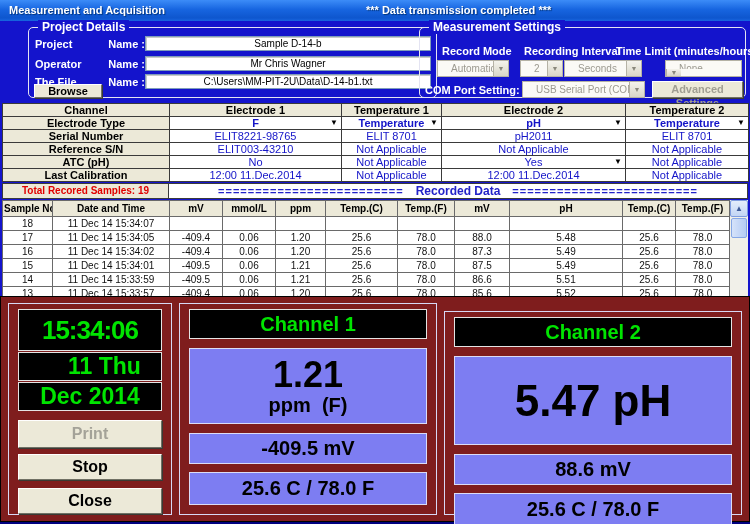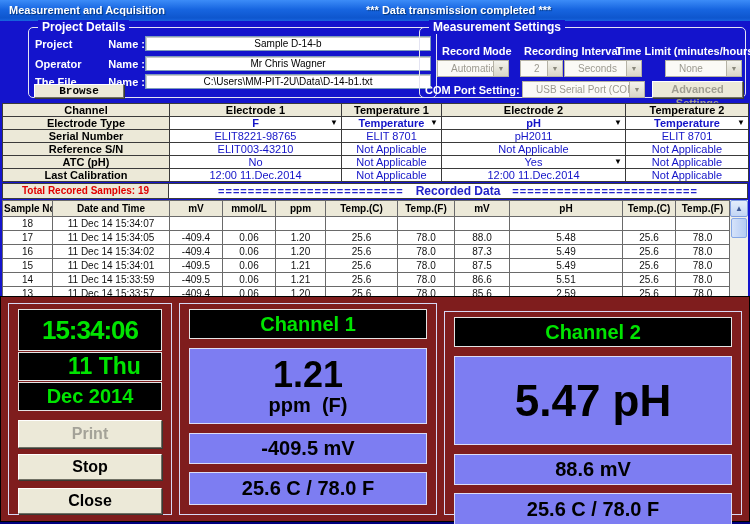--- a/index.html
+++ b/index.html
@@ -40,21 +40,21 @@
     box-shadow:inset 1px 1px 0 #c9c9c9;
     font-size:10px; color:#000; text-align:center; line-height:13px;
     white-space:nowrap; overflow:hidden;
   }
   .btn-beige {
     background:#ECE9D8; border:1px solid #707064;
     border-top-color:#fff; border-left-color:#fff;
     box-shadow:1px 1px 0 #3a3a34;
     color:#000; font-weight:bold; text-align:center; cursor:default;
   }
-  .browse-btn { position:absolute; left:5px; top:56px; width:90px; height:14px; font-size:11px; line-height:12px;font-family:Liberation Mono, monospace; }
+  .browse-btn { position:absolute; left:5px; top:56px; width:68px; height:14px; font-size:11px; line-height:12px; }
 
   .ms-label { position:absolute; color:#fff; font-weight:bold; font-size:11px; white-space:nowrap; }
   .combo {
     position:absolute; height:17px; background:#FBFAF6; border:1px solid #B5B2A5;
     display:flex; align-items:stretch;
   }
   .combo .cval { flex:1; font-size:10px; color:#9C9A90; padding:2px 3px 0 13px; white-space:nowrap; overflow:hidden; }
   .combo .cbtn {
     width:15px; background:linear-gradient(180deg,#F4F3EC,#D9D6C8);
     border-left:1px solid #B5B2A5; color:#8A887C; font-size:7px;
@@ -119,21 +119,21 @@
   .col-left { width:164px; }
   .col-ch1 { width:258px; }
   .col-ch2 { flex:1;margin-top:8px; }
 
   .lcd {
     background:#000; border:1px solid #E4E4E4; color:#00E400; font-weight:bold;
     display:flex; align-items:center; justify-content:center; white-space:nowrap;
   }
   .lcd-time { height:42px; font-size:26px; letter-spacing:-1px; }
   .lcd-day { height:29px; font-size:23px; margin-top:1px;padding-left:29px; }
-  .lcd-month { height:29px; font-size:20px; margin-top:1px; }
+  .lcd-month { height:29px; font-size:23px; margin-top:1px; }
 
   .panel-btn { display:block; width:100%; font-size:16px; }
   .btn-print { margin-top:9px; height:28px; color:#A4A298; }
   .btn-stop { margin-top:6px; height:26px; }
   .btn-close { margin-top:8px; height:26px; }
 
   .ch-header {
     background:#000; border:1px solid #E4E4E4; color:#00E400;
     font-weight:bold; font-size:20px; text-align:center; line-height:28px; height:30px;
   }
@@ -191,21 +191,21 @@
       <span class="cbtn">▼</span>
     </div>
     <div class="combo" style="left:100px; top:32px; width:43px;">
       <span class="cval">2</span>
       <span class="cbtn">▼</span>
     </div>
     <div class="combo" style="left:144px; top:32px; width:78px;">
       <span class="cval">Seconds</span>
       <span class="cbtn">▼</span>
     </div>
-    <div class="combo" style="left:245px; top:32px; width:77px;">
+    <div class="combo" style="left:245px; top:32px; width:77px;flex-direction:column;">
       <span class="cval">None</span>
       <span class="cbtn">▼</span>
     </div>
 
     <span class="ms-label" style="left:5px; top:56px;">COM Port Setting:</span>
     <div class="combo" style="left:102px; top:53px; width:123px;">
       <span class="cval">USB Serial Port (COM2)</span>
       <span class="cbtn">▼</span>
     </div>
     <div class="btn-beige adv-btn">Advanced Settings</div>
@@ -370,21 +370,21 @@
       </tr>
       <tr class="grow">
         <td>13</td>
             <td>11 Dec 14 15:33:57</td>
             <td>-409.4</td>
             <td>0.06</td>
             <td>1.20</td>
             <td>25.6</td>
             <td>78.0</td>
             <td>85.6</td>
-            <td>2.59</td>
+            <td>5.52</td>
             <td>25.6</td>
             <td>78.0</td>
       </tr>
     </tbody>
       </table>
     <div class="vscroll">
       <div class="vs-up">▲</div>
       <div class="vs-thumb"></div>
     </div>
   </div>

